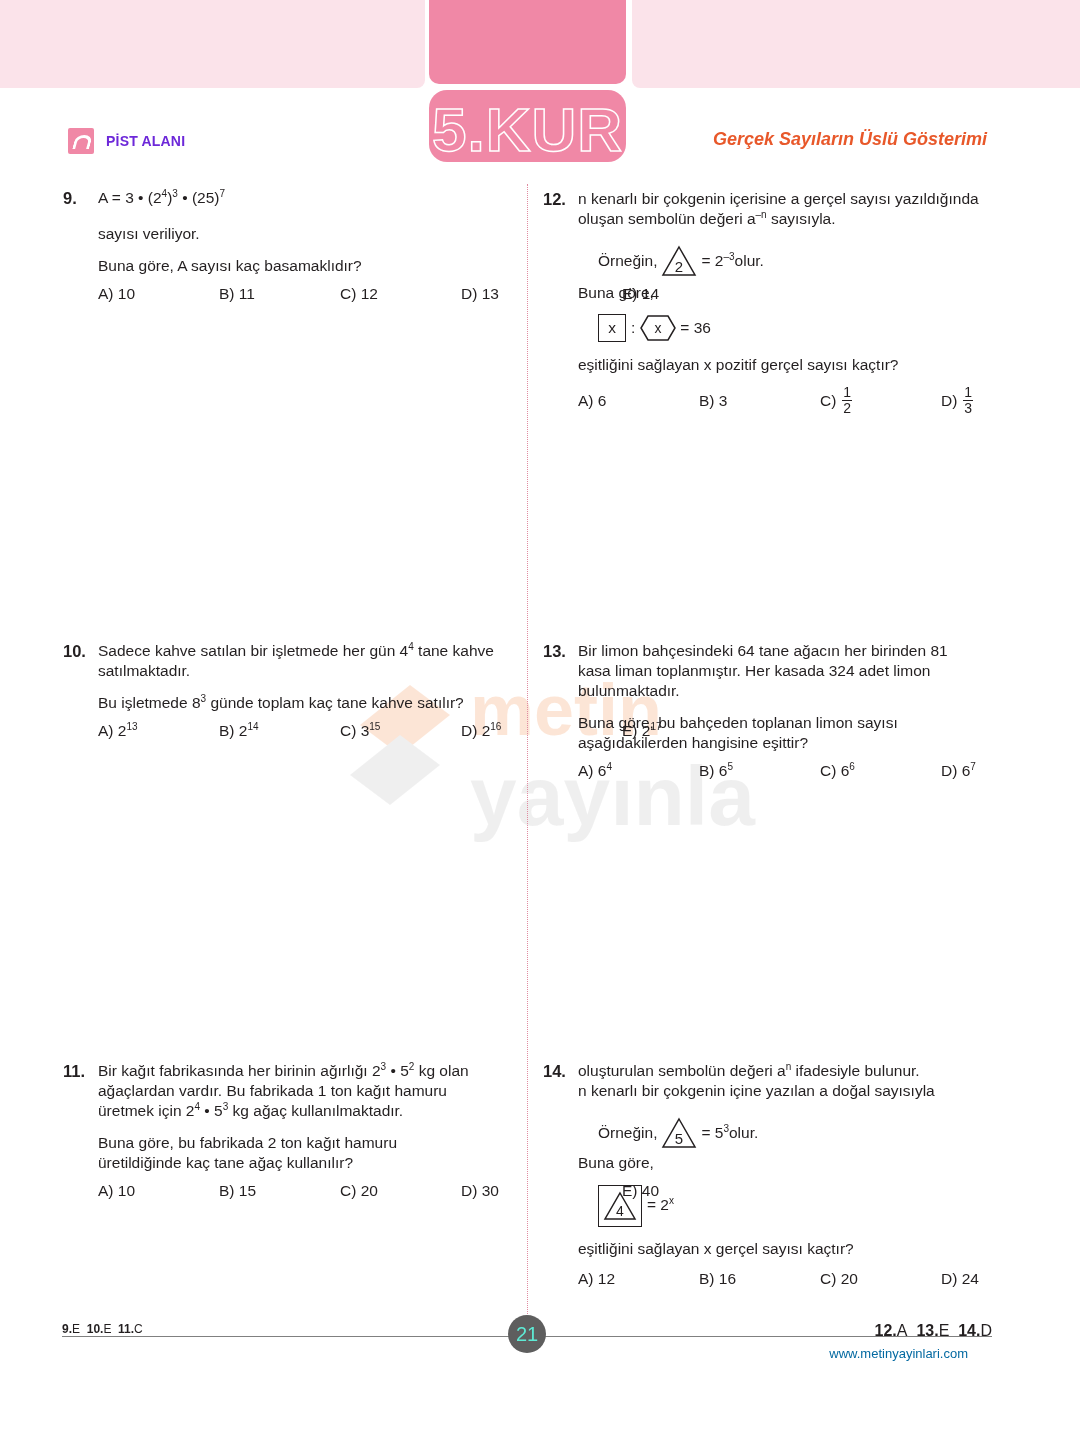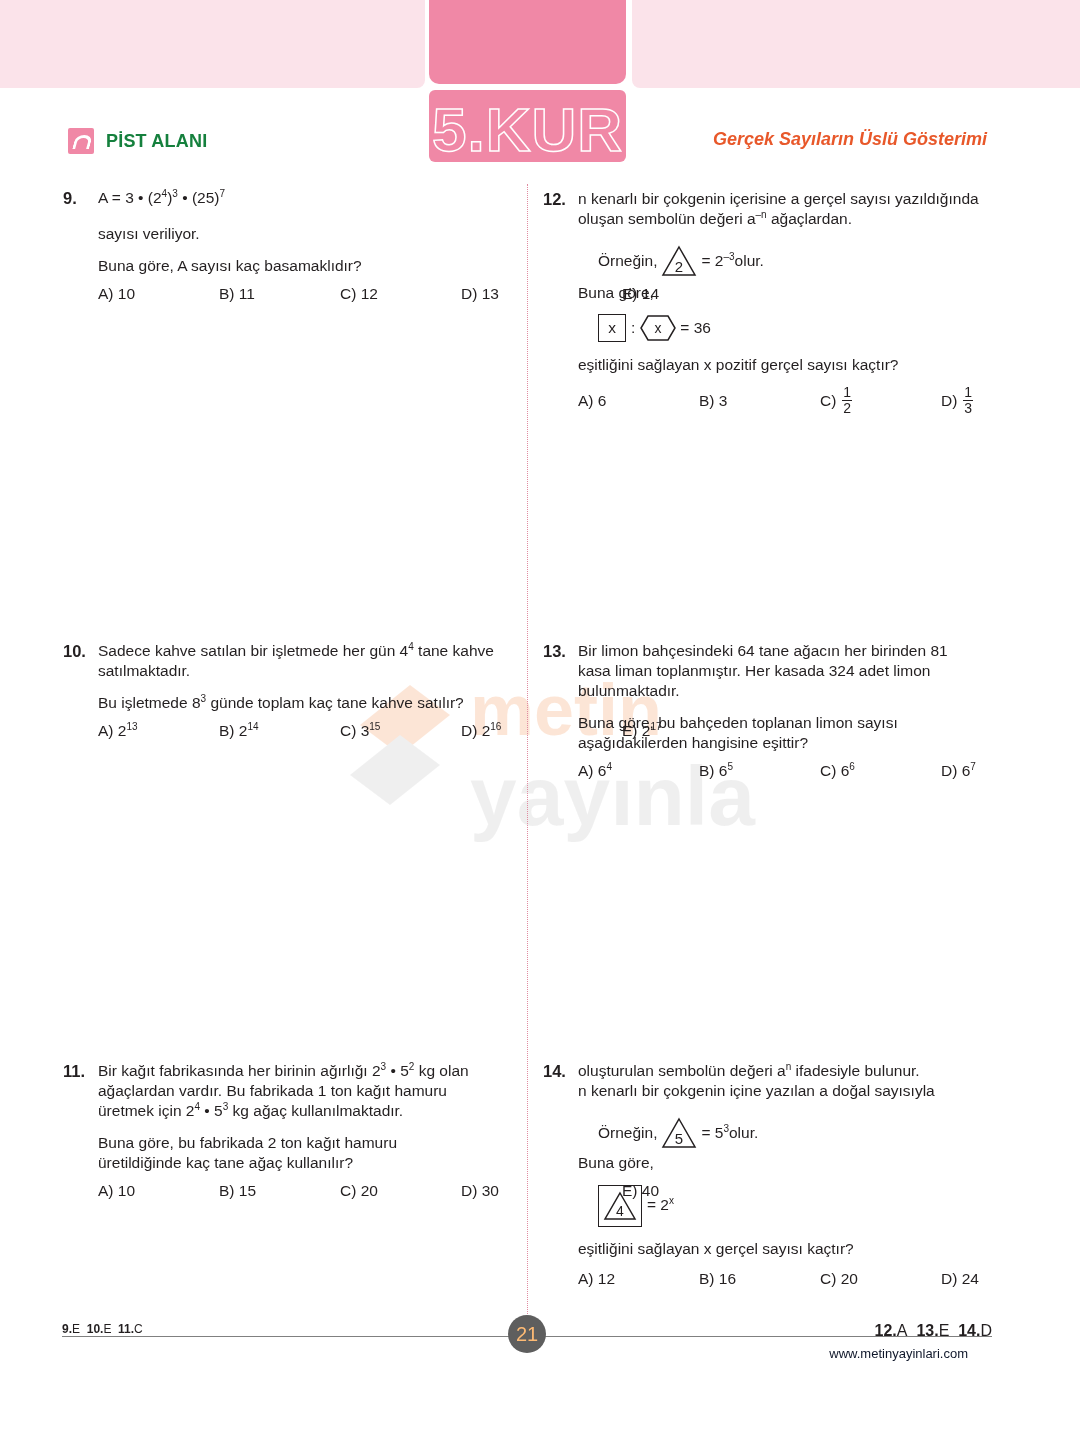--- a/index.html
+++ b/index.html
@@ -1,50 +1,50 @@
 <!DOCTYPE html>
 <html><head>
 <meta charset="utf-8">
 <style>
   html, body { margin:0; padding:0; }
   body { width:1080px; height:1432px; position:relative; background:#ffffff; overflow:hidden;
          font-family:"Liberation Sans", sans-serif; color:#231f20; }
   .top-band-left { position:absolute; left:0; top:0; width:425px; height:88px; background:#fbe3ea; border-bottom-right-radius:8px; }
   .top-band-right { position:absolute; left:632px; top:0; width:448px; height:88px; background:#fbe3ea; border-bottom-left-radius:8px; }
   .ticket-top { position:absolute; left:429px; top:0; width:197px; height:84px; background:#f088a6; border-bottom-left-radius:10px; border-bottom-right-radius:10px; }
-  .ticket-bottom { position:absolute; left:429px; top:90px; width:197px; height:72px; background:#f088a6; border-radius:6px; overflow:hidden; }
+  .ticket-bottom { position:absolute; left:429px; top:90px; width:197px; height:72px; background:#f088a6; border-radius:18px; overflow:hidden; }
   .ticket-perf { position:absolute; left:437px; top:86px; width:181px; border-top:3px dotted #ffffff; }
   .ticket-label { position:absolute; left:0; top:4px; width:100%; text-align:center; font-size:62px; font-weight:bold;
          color:transparent; -webkit-text-stroke:1.5px #ffffff; letter-spacing:1px; }
   .brand { position:absolute; left:68px; top:128px; display:flex; align-items:center; gap:12px; }
   .brand-logo { width:26px; height:26px; background:#f088a6; border-radius:2px; position:relative; }
   .brand-logo:after { content:""; position:absolute; left:6px; top:7px; width:11px; height:11px; border:3px solid #fff; border-radius:50% 50% 0 0; border-bottom:none; transform:skewX(-15deg); }
-  .brand-name { font-size:18px; font-weight:bold; color:#15803d; letter-spacing:0.2px; }
+  .brand-name { font-size:14px; font-weight:bold; color:#6d28d9; letter-spacing:0.2px; }
   .chapter-title { position:absolute; right:93px; top:129px; font-size:18px; font-weight:bold; font-style:italic; color:#e8582a; }
   .divider-v { position:absolute; left:527px; top:184px; height:1130px; border-left:1.5px dotted #e08aa0; }
   .q { position:absolute; font-size:15.5px; line-height:20px; }
   .q-num { position:absolute; left:0; top:0; font-weight:bold; font-size:16.5px; }
   .q-body { position:absolute; left:35px; top:0; }
   .line { white-space:nowrap; }
   .bold { font-weight:normal; }
   .gap { height:12px; }
   .opts { display:flex; margin-top:8px;gap:28px; }
   .opt { width:93px; white-space:nowrap; }
   .opt:last-child { width:auto;margin-left:40px; }
   sup { font-size:10px; vertical-align:top; position:relative; top:-4px; }
   .frac { display:inline-flex; flex-direction:column; align-items:center; vertical-align:middle; margin-left:6px; font-size:14px; line-height:15px; }
   .frac .num { border-bottom:1px solid #231f20; padding:0 1px; }
   .shape-tri { display:inline-block; vertical-align:middle; margin:0 4px; }
   .shape-box { display:inline-flex; align-items:center; justify-content:center; border:1.5px solid #231f20; }
   .footer-answers-left { position:absolute; left:62px; top:1322px; font-size:12px; }
   .footer-answers-right { position:absolute; right:88px; top:1322px; font-size:16px; }
   .footer-line { position:absolute; left:62px; top:1336px; width:930px; border-top:1px solid #808080; }
-  .page-num { position:absolute; left:508px; top:1315px; width:38px; height:38px; border-radius:50%; background:#5e5e5e; color:#fdba74;
+  .page-num { position:absolute; left:508px; top:1315px; width:38px; height:38px; border-radius:50%; background:#5e5e5e; color:#5eead4;
          font-size:20px; display:flex; align-items:center; justify-content:center; }
-  .website { position:absolute; right:112px; top:1346px; font-size:13px; color:#0f172a; }
+  .website { position:absolute; right:112px; top:1346px; font-size:13px; color:#0369a1; }
   .watermark { position:absolute; left:340px; top:665px; width:420px; height:180px; opacity:0.22; pointer-events:none; }
 </style>
 </head>
 <body>
 
 <div class="top-band-left"></div>
 <div class="top-band-right"></div>
 <div class="ticket-top"></div>
 <div class="ticket-perf"></div>
 <div class="ticket-bottom">
@@ -128,21 +128,21 @@
       <span class="opt">E) 40</span>
     </div>
   </div>
 </div>
 
 <div class="q" style="left:543px; top:189px; width:460px;">
   <div class="q-num">12.</div>
   <div class="q-body">
     <div class="line">n kenarlı bir çokgenin içerisine a gerçel sayısı yazıldığında</div>
     <div class="line">
-      <span>oluşan sembolün değeri a</span><sup>–n</sup><span> ağaçlardan.</span>
+      <span>oluşan sembolün değeri a</span><sup>–n</sup><span> sayısıyla.</span>
     </div>
     <div style="height:14px"></div>
     <div class="line" style="margin-left:20px; height:36px; display:flex; align-items:center;">
       <span class="bold">Örneğin,</span>
       <svg class="shape-tri" width="36" height="32" viewBox="0 0 36 32">
         <polygon points="18,2 34,30 2,30" fill="none" stroke="#231f20" stroke-width="1.5"></polygon>
         <text x="18" y="27" text-anchor="middle" font-size="15" font-family="Liberation Sans, sans-serif" fill="#231f20">2</text>
       </svg>
       <span>= 2</span>
         <sup>–3</sup>

